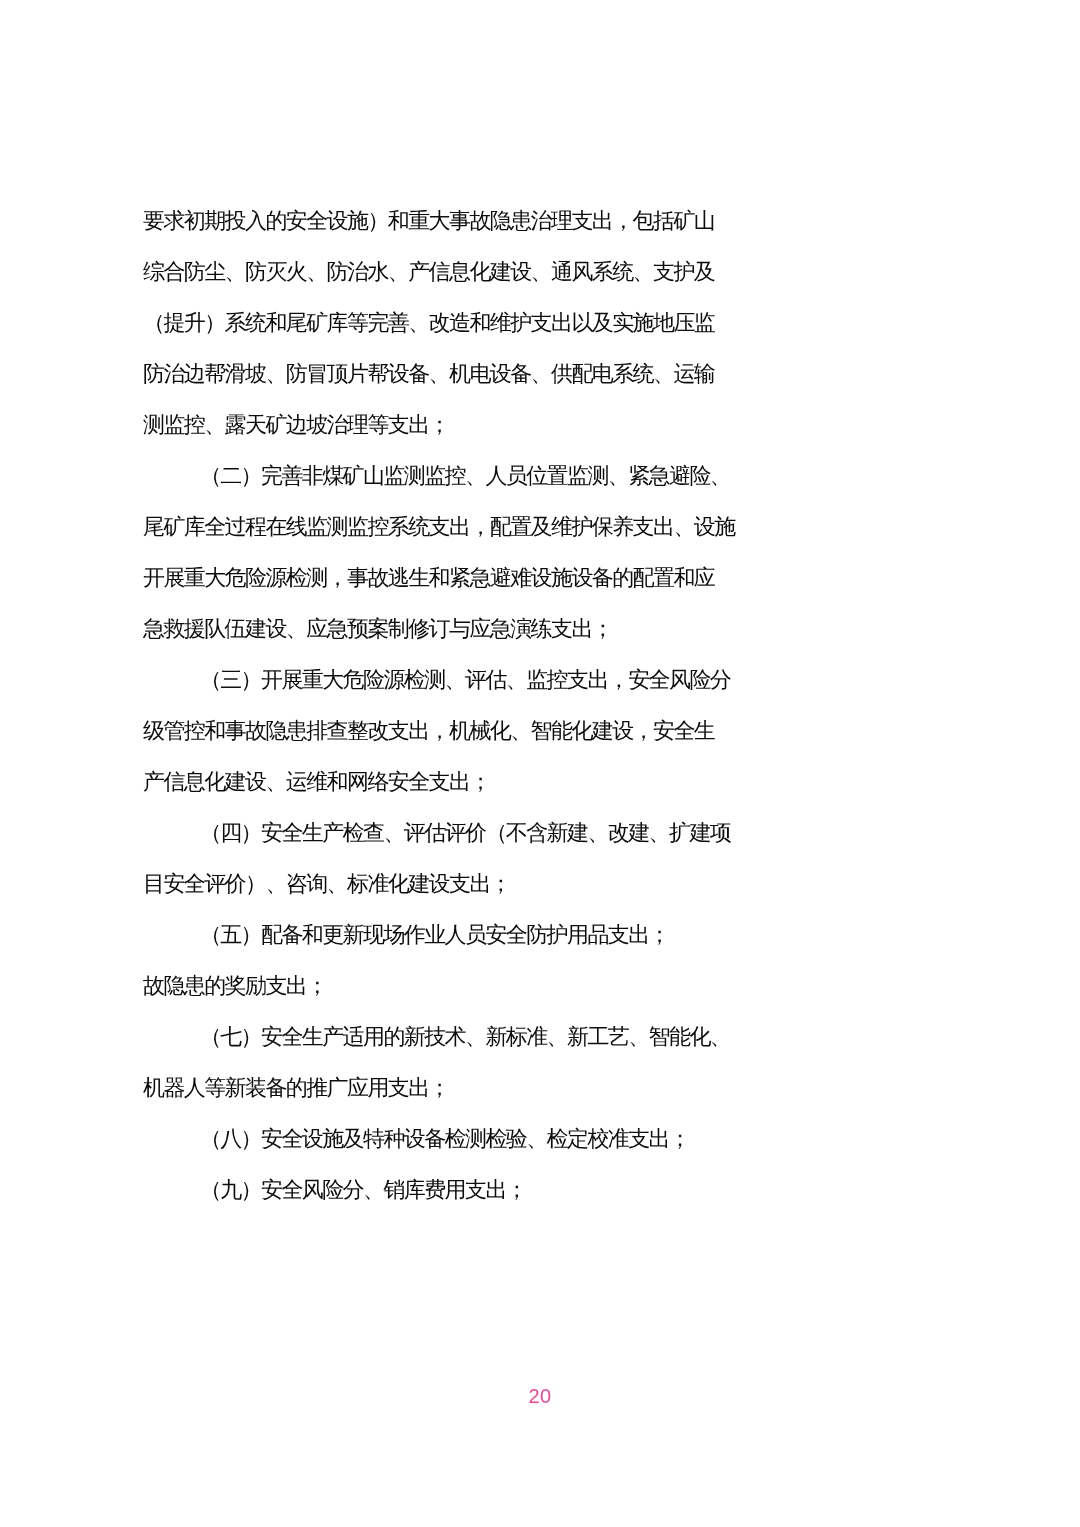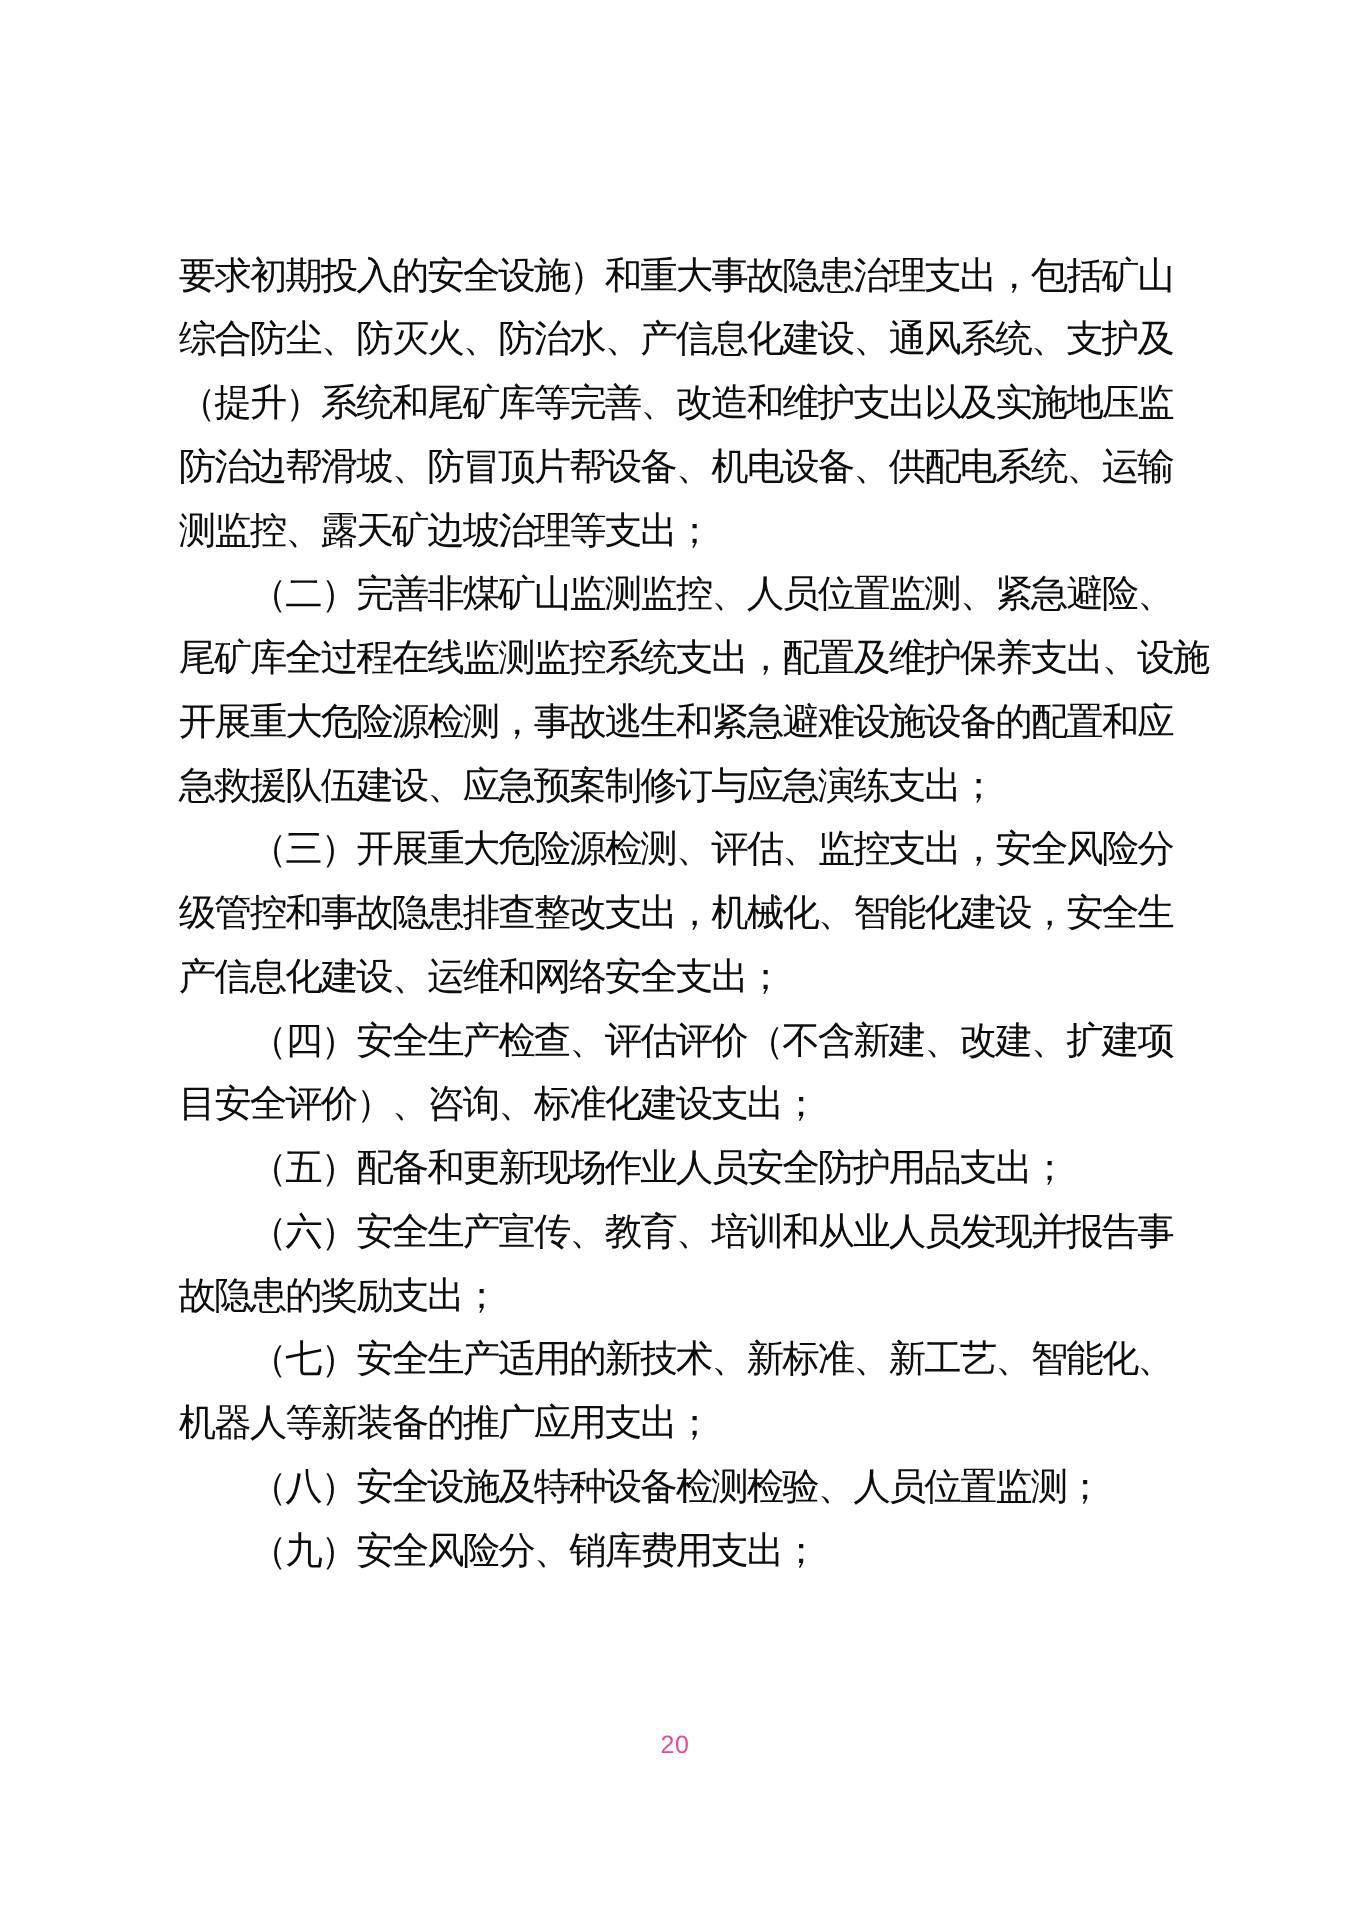--- a/index.html
+++ b/index.html
@@ -20,21 +20,21 @@
   }
   .text-block {
     position: absolute;
     left: 143px;
     top: 195px;
     width: 797px;
   }
   .line {
     height: 51px;
     line-height: 51px;
-    font-size: 30px;
+    font-size: 22px;
     letter-spacing: -1.6px;
     white-space: nowrap;
     color: #0d0d0d;
     font-family: Liberation Serif, serif;
     font-weight: 400;
   }
   .line.indent {
     text-indent: 56.8px;
   }
   .page-number {
@@ -62,21 +62,20 @@
       <div class="line indent">（二）完善非煤矿山监测监控、人员位置监测、紧急避险、</div>
       <div class="line">尾矿库全过程在线监测监控系统支出，配置及维护保养支出、设施</div>
       <div class="line">开展重大危险源检测，事故逃生和紧急避难设施设备的配置和应</div>
       <div class="line">急救援队伍建设、应急预案制修订与应急演练支出；</div>
       <div class="line indent">（三）开展重大危险源检测、评估、监控支出，安全风险分</div>
       <div class="line">级管控和事故隐患排查整改支出，机械化、智能化建设，安全生</div>
       <div class="line">产信息化建设、运维和网络安全支出；</div>
       <div class="line indent">（四）安全生产检查、评估评价（不含新建、改建、扩建项</div>
       <div class="line">目安全评价）、咨询、标准化建设支出；</div>
       <div class="line indent">（五）配备和更新现场作业人员安全防护用品支出；</div>
-      <div class="line indent">（六）安全生产宣传、教育、培训和从业人员发现并报告事</div>
       <div class="line">故隐患的奖励支出；</div>
       <div class="line indent">（七）安全生产适用的新技术、新标准、新工艺、智能化、</div>
       <div class="line">机器人等新装备的推广应用支出；</div>
-      <div class="line indent">（八）安全设施及特种设备检测检验、人员位置监测；</div>
+      <div class="line indent">（八）安全设施及特种设备检测检验、检定校准支出；</div>
       <div class="line indent">（九）安全风险分、销库费用支出；</div>
     </div>
   <div class="page-number">20</div>
 </div>
 
 </body></html>

